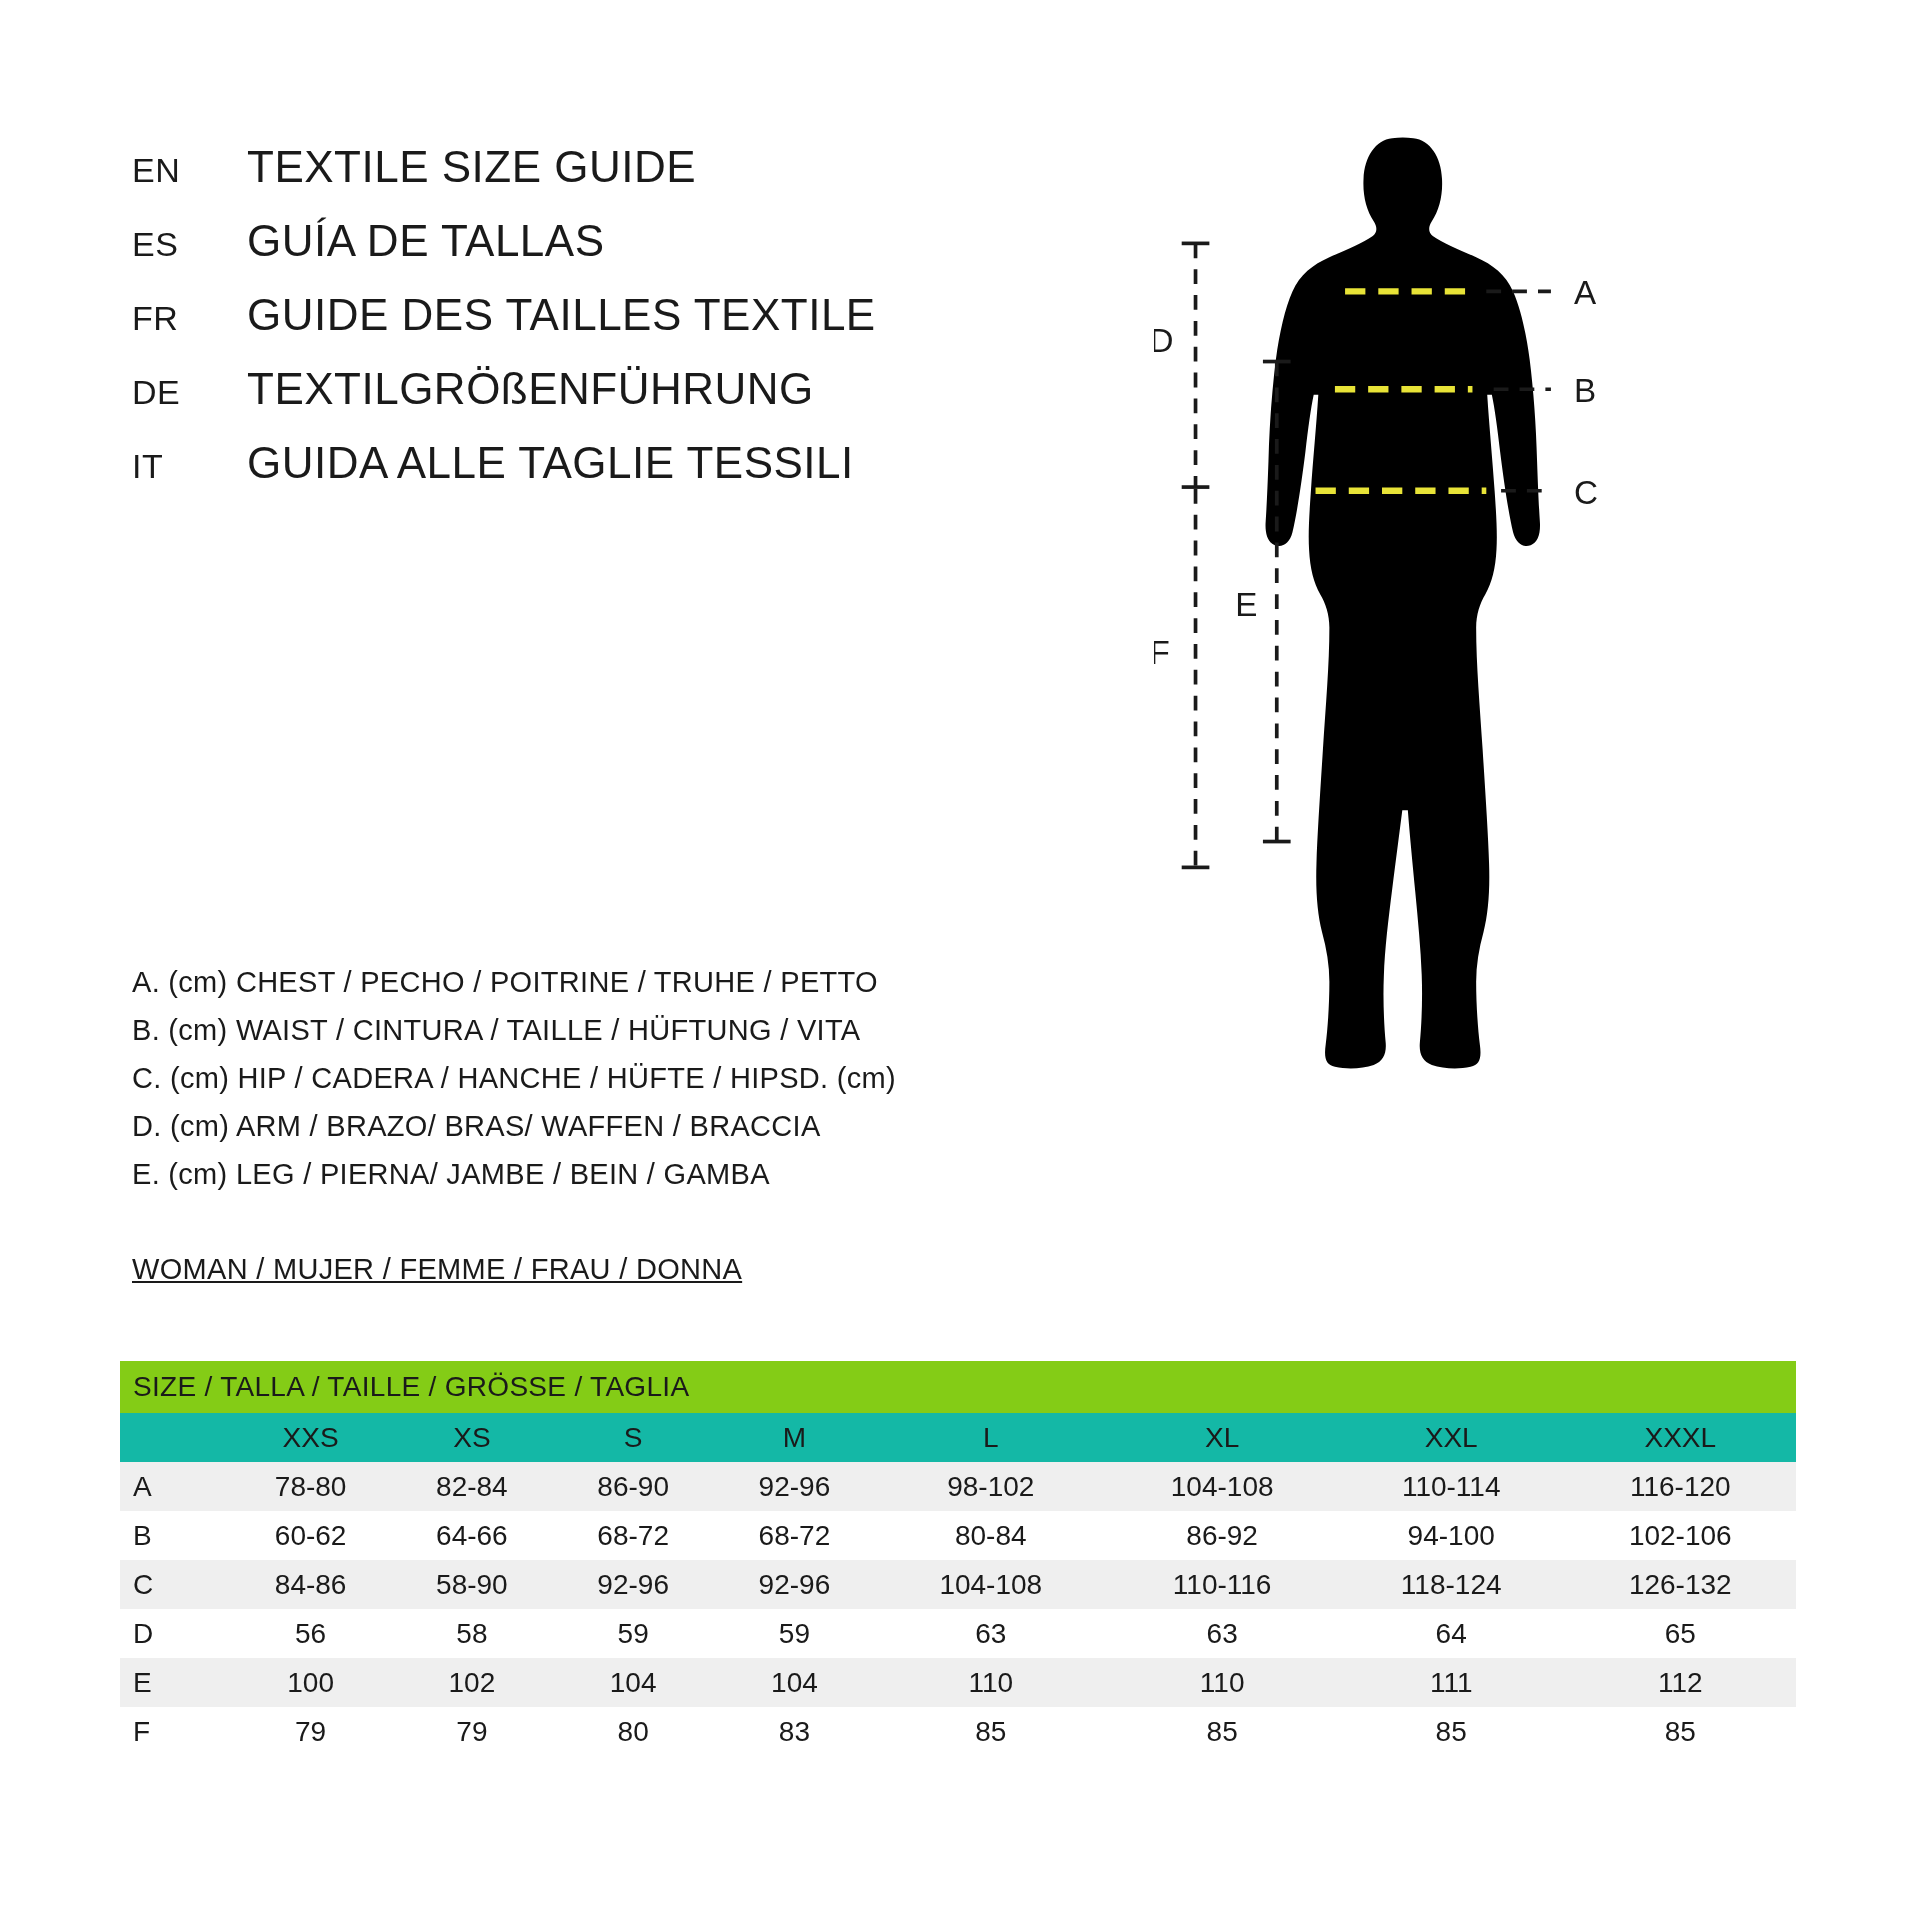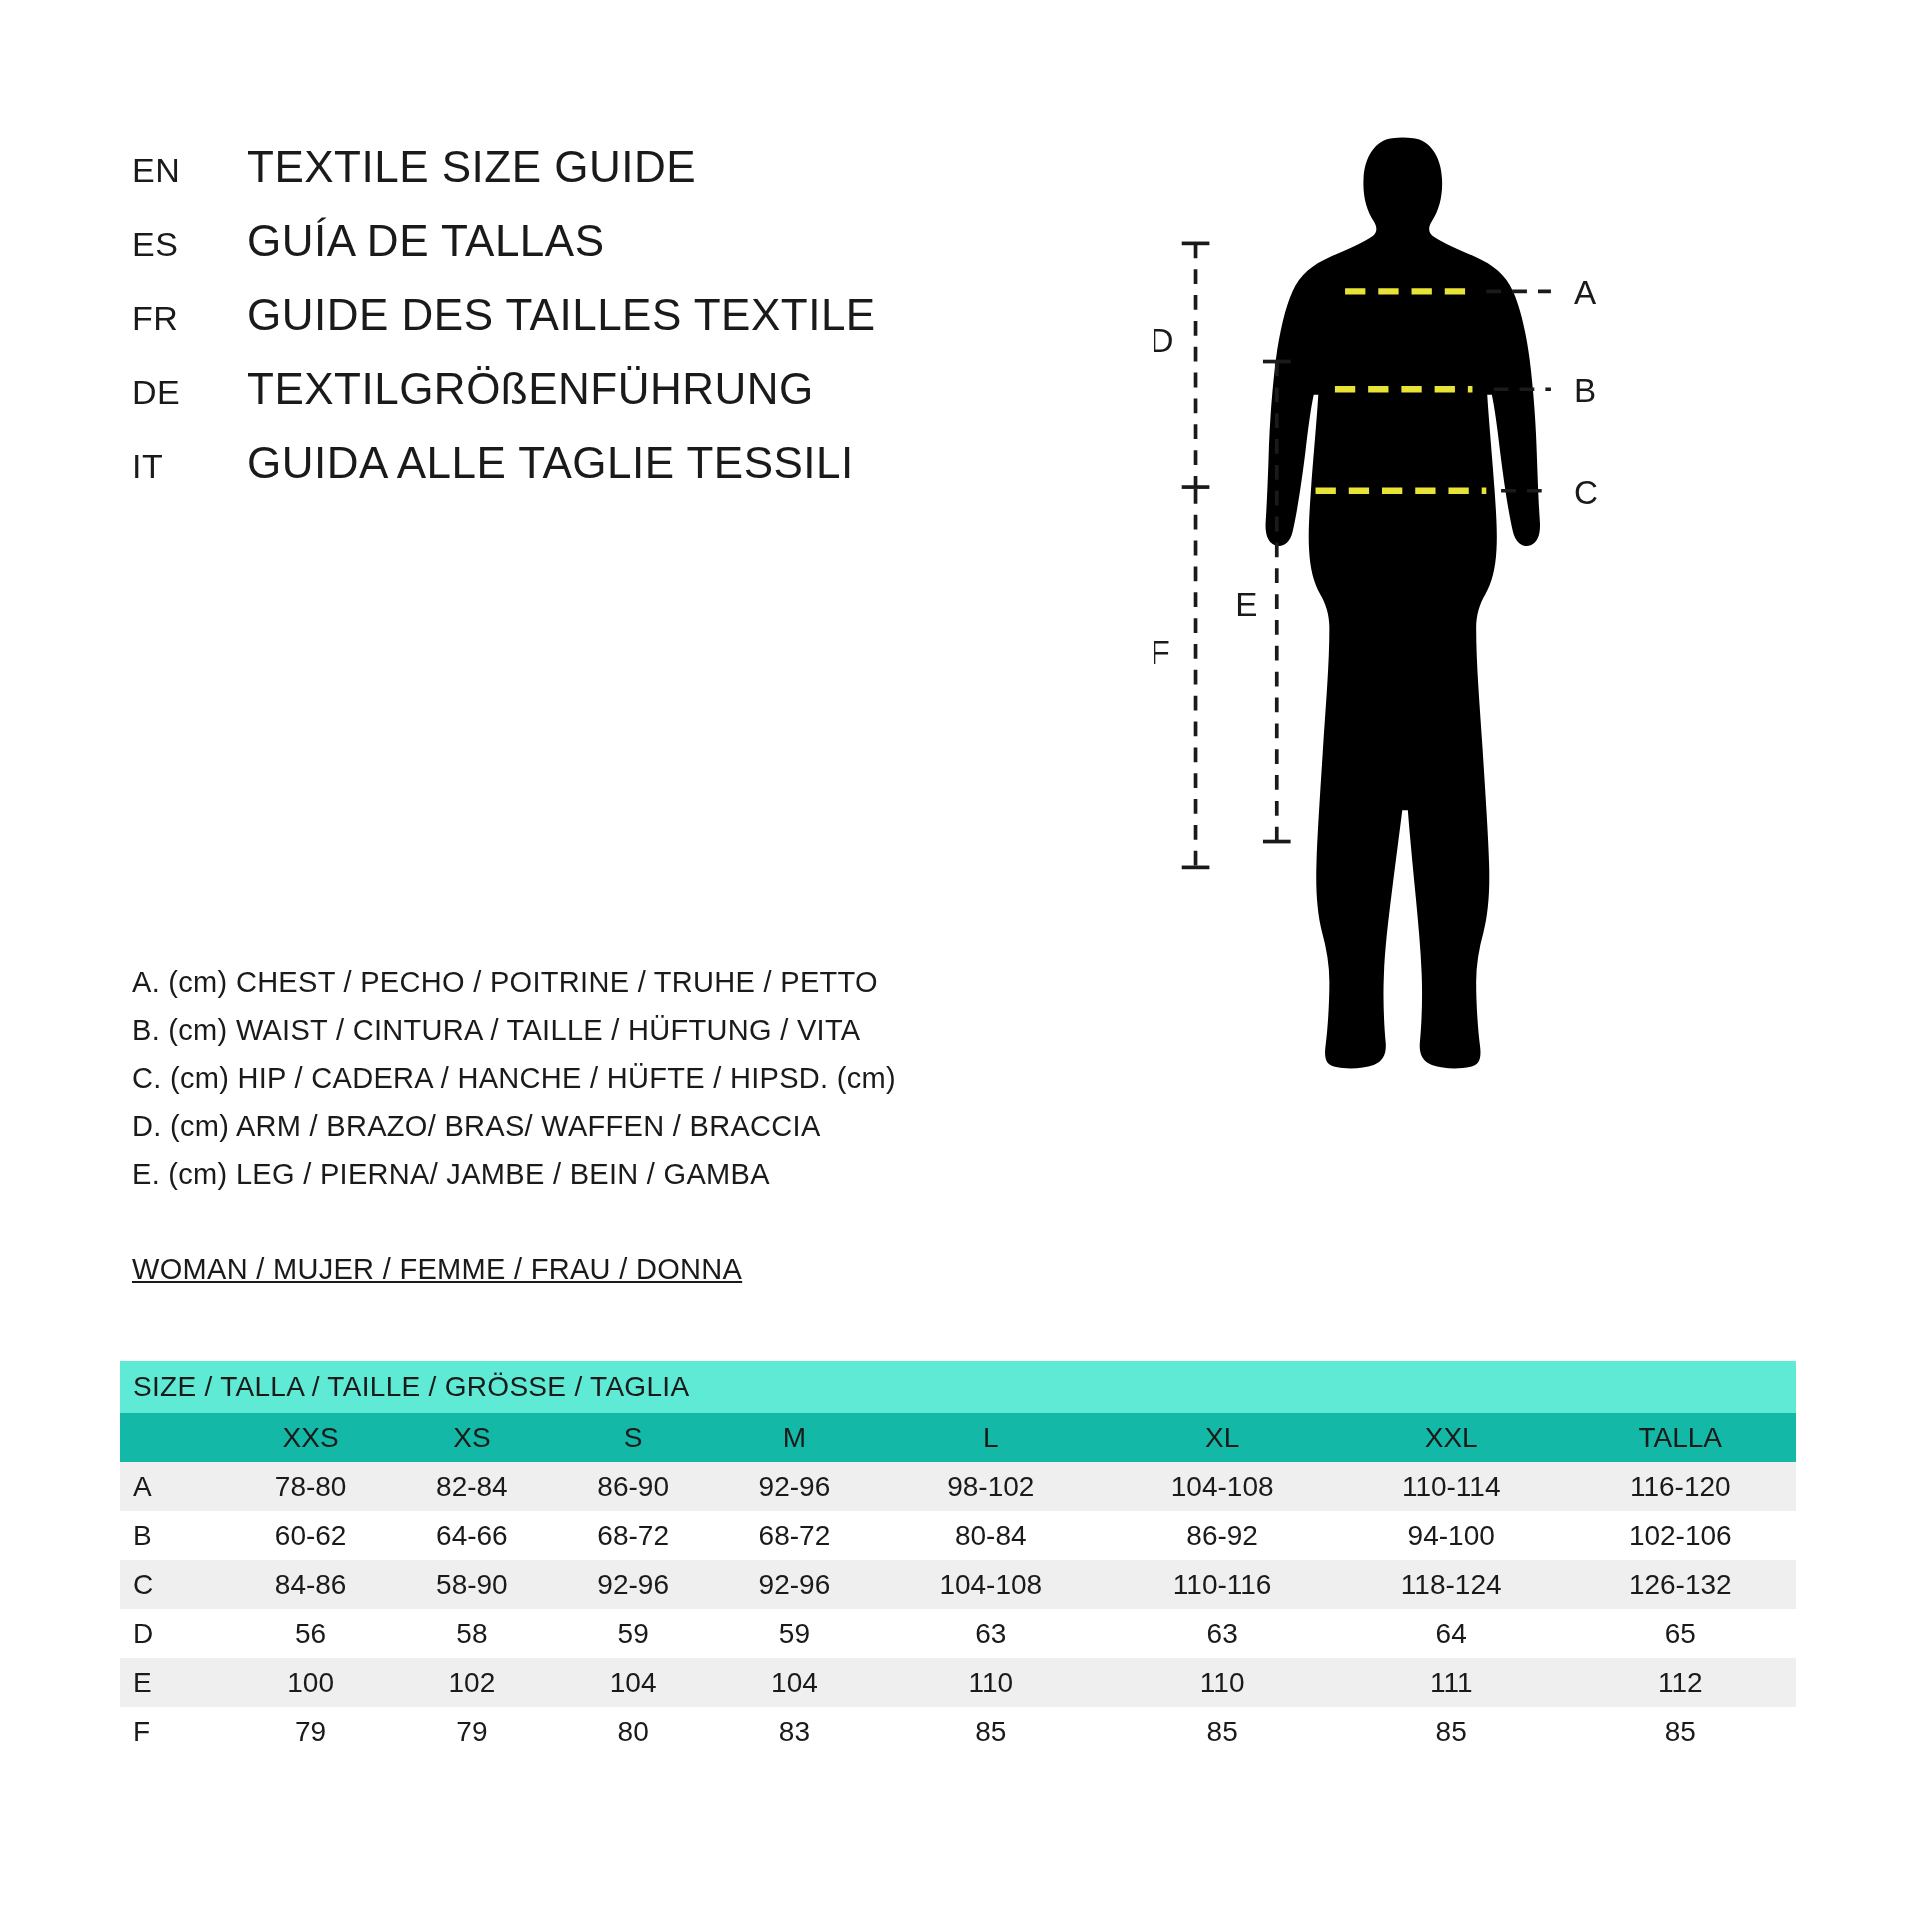--- a/index.html
+++ b/index.html
@@ -82,21 +82,21 @@
   }
   #size-table .rowlabel {
     width: 97px;
     text-align: left;
     padding-left: 13px;
   }
   #size-table tr.shaded {
     background: #efefef;
   }
   #size-table tr.header-band {
-    background: #5eead4;
+    background: #84cc16;
   }
   #size-table tr.header-band td {
     text-align: left;
     padding-left: 13px;
     height: 52px;
     letter-spacing: 0.3px;
   }
   #size-table tr.sizes td {
     background: #14b8a6;
   }
@@ -263,21 +263,21 @@
     </tr>
     <tr class="sizes">
       <td class="rowlabel"></td>
       <td>XXS</td>
       <td>XS</td>
       <td>S</td>
       <td>M</td>
       <td>L</td>
       <td>XL</td>
       <td>XXL</td>
-      <td>TALLA</td>
+      <td>XXXL</td>
     </tr>
 
     <tr class="shaded">
       <td class="rowlabel">A</td>
       <td>78-80</td>
       <td>82-84</td>
       <td>86-90</td>
       <td>92-96</td>
       <td>98-102</td>
       <td>104-108</td>

